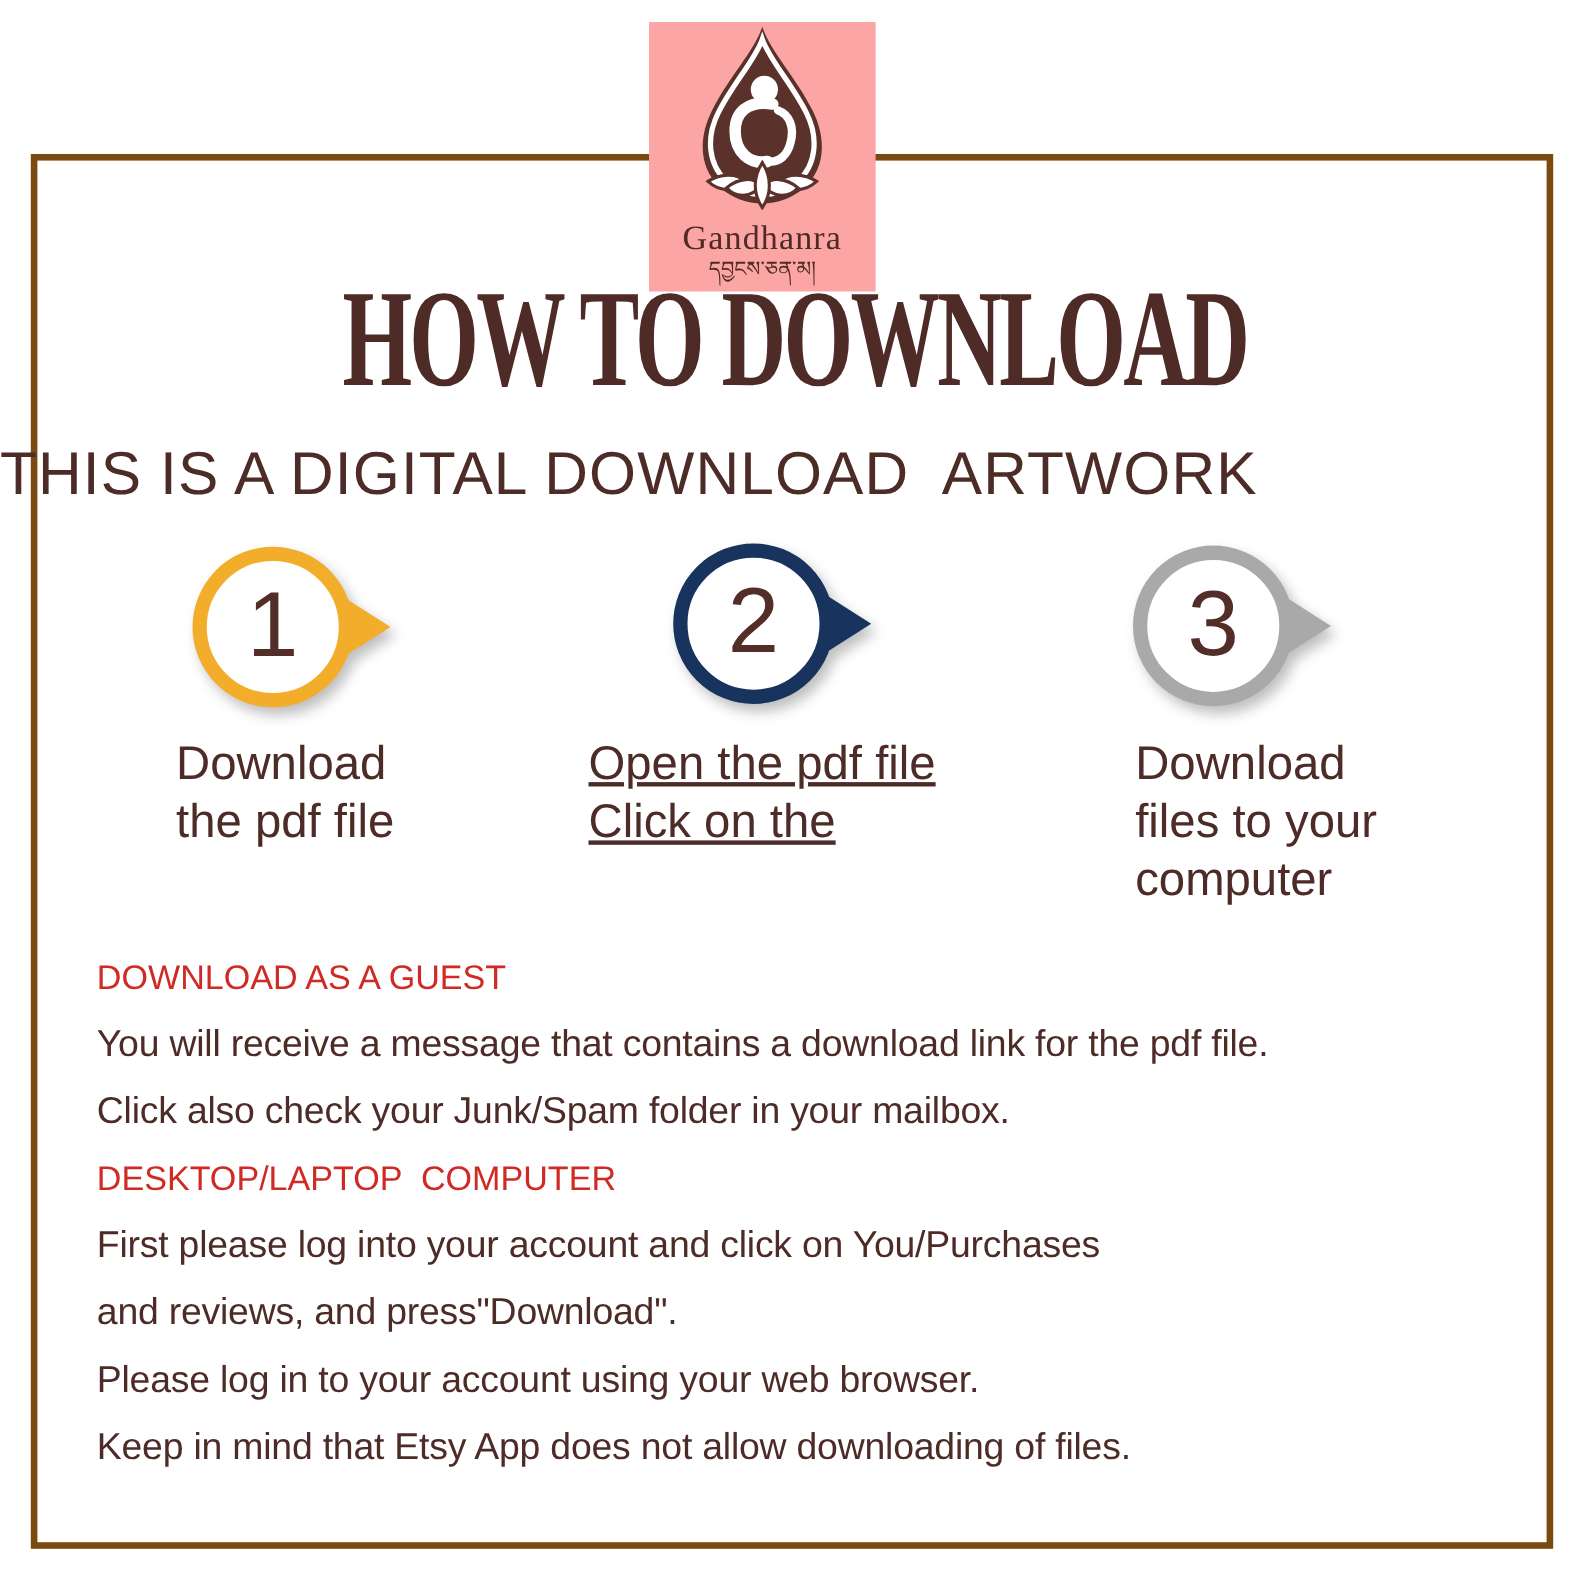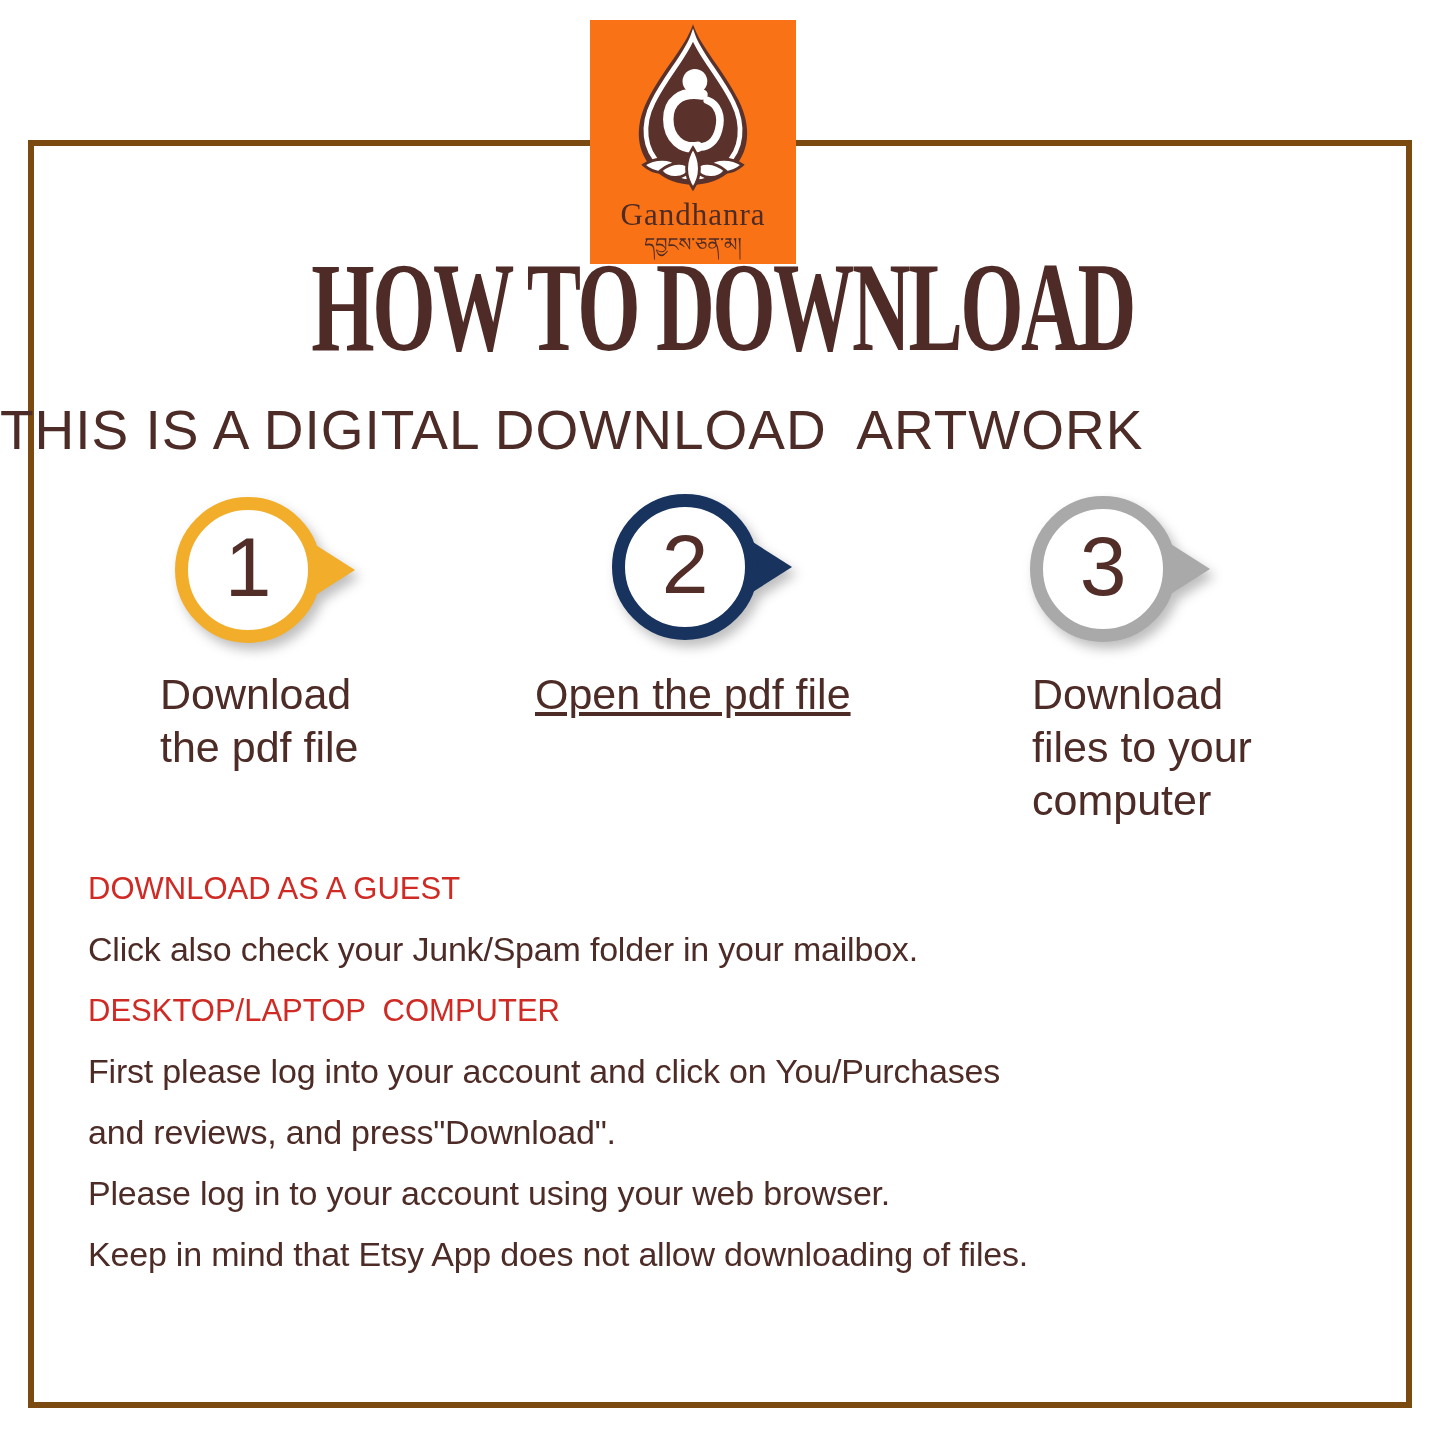--- a/index.html
+++ b/index.html
@@ -16,21 +16,21 @@
   
   .frame{
     position:absolute;left:28px;top:140px;
     width:1372px;height:1256px;
     border:6px solid var(--frame);
     z-index:1;
   }
   
   .logo-wrap{
     position:absolute;left:590px;top:20px;width:206px;
-    background:#f97316;text-align:center;z-index:3;
+    background:#fca5a5;text-align:center;z-index:3;
     padding-bottom:6px;
   }
   .brand-name{
     font-family:"Liberation Serif",serif;
     font-size:31px;color:#4e2b26;letter-spacing:1px;line-height:34px;
     margin-top:2px;
   }
   .brand-tibetan{
     font-size:19px;color:#4e2b26;line-height:26px;
   }
@@ -144,29 +144,31 @@
       <span class="num">3</span>
     </div>
   </div>
 
   <div class="step-text step-text-1">
     <div>Download</div>
     <div>the pdf file</div>
   </div>
   <div class="step-text step-text-2">
     <div>Open the pdf file</div>
+    <div>Click on the</div>
   </div>
   <div class="step-text step-text-3">
     <div>Download</div>
     <div>files to your</div>
     <div>computer</div>
   </div>
 
   <div class="info">
     <div class="head">DOWNLOAD AS A GUEST</div>
+    <div class="line">You will receive a message that contains a download link for the pdf file.</div>
     <div class="line">Click also check your Junk/Spam folder in your mailbox.</div>
     <div class="head">DESKTOP/LAPTOP  COMPUTER</div>
     <div class="line">First please log into your account and click on You/Purchases</div>
     <div class="line">and reviews, and press"Download".</div>
     <div class="line">Please log in to your account using your web browser.</div>
     <div class="line">Keep in mind that Etsy App does not allow downloading of files.</div>
   </div>
 
 </div>
 

